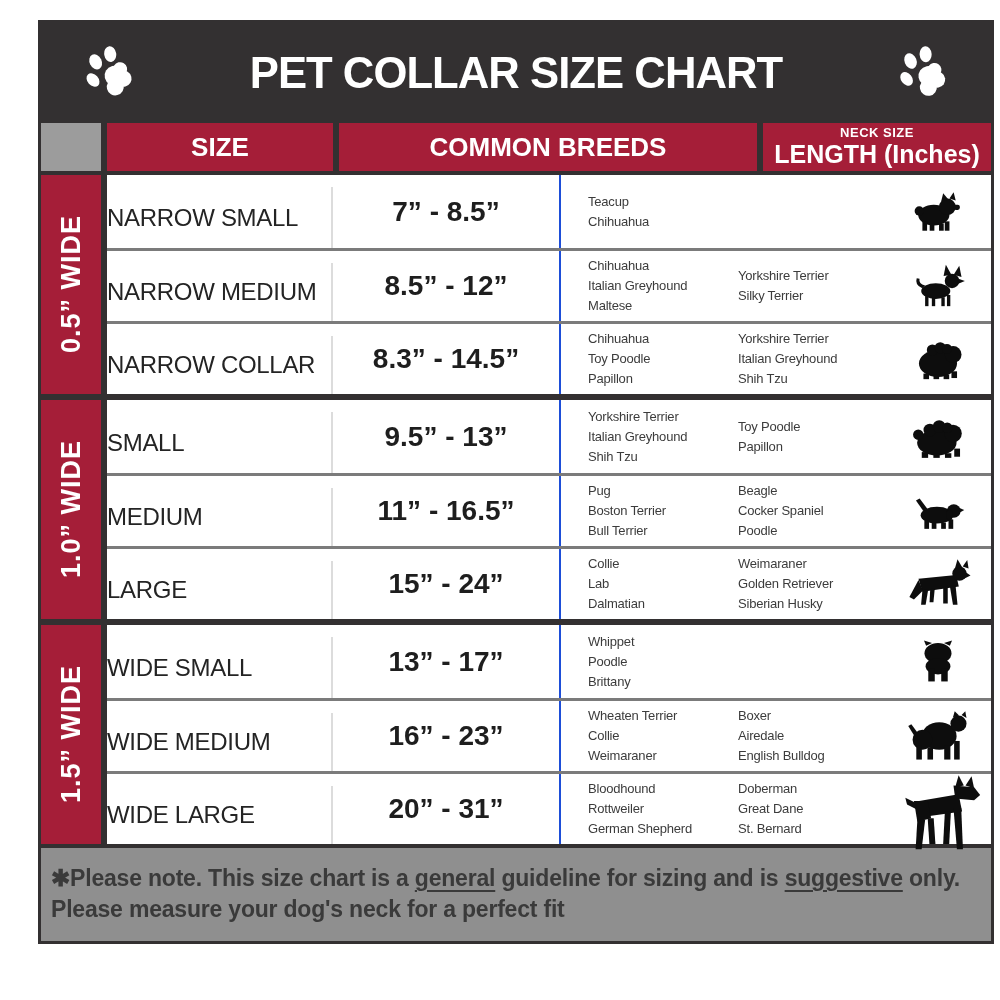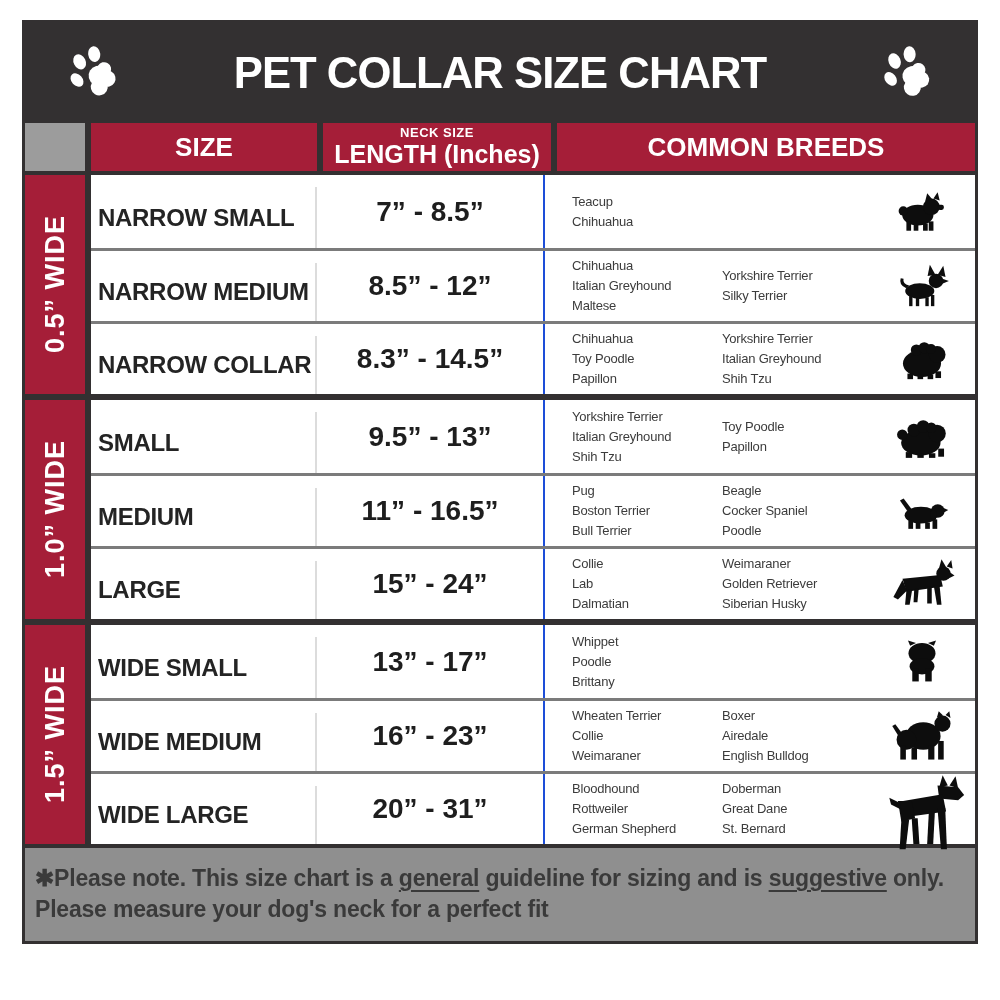--- a/index.html
+++ b/index.html
@@ -1,17 +1,17 @@
 <!DOCTYPE html>
 <html><head>
 <meta charset="utf-8">
 <style>
   * { margin:0; padding:0; box-sizing:border-box; }
   body { width:1000px; height:1000px; background:#ffffff; font-family:"Liberation Sans", sans-serif; position:relative; }
-  .frame { position:absolute; left:22px; top:20px; width:956px; background:#333031; padding:3px; }
+  .frame { position:absolute; left:38px; top:20px; width:956px; background:#333031; padding:3px; }
 
   
   .title-bar { height:100px; position:relative; display:flex; align-items:center; justify-content:space-between; padding:0 40px; }
   .title { position:absolute; left:0; right:0; text-align:center; color:#ffffff; font-size:45px; font-weight:700; letter-spacing:-1px; transform:scaleX(0.97); white-space:nowrap; }
   .paw { width:56px; height:54px; }
 
   
   .thead { display:flex; height:48px; margin-bottom:4px; }
   .th { background:#a51e38; color:#ffffff; display:flex; flex-direction:column; align-items:center; justify-content:center; font-weight:700; }
   .th-spacer { width:60px; background:#9c9c9c; }
@@ -22,22 +22,22 @@
   .th-len .big { font-size:25px; }
 
   
   .group { display:flex; }
   .group + .group { margin-top:6px; }
   .wlabel { width:60px; background:#a51e38; color:#ffffff; display:flex; align-items:center; justify-content:center; }
   .wlabel span { writing-mode:vertical-rl; transform:rotate(180deg); font-size:27px; font-weight:700; letter-spacing:1px; white-space:nowrap; }
   .rows { flex:1; margin-left:6px; background:#ffffff; display:flex; flex-direction:column; }
   .row { height:73px; display:flex; align-items:stretch; }
   .row + .row { border-top:3px solid #7b7b7b; }
-  .cell-size { width:226px; border-right:2px solid #dcdcdc; display:flex; align-items:center; padding-left:7px;
-               font-size:24px; font-weight:700; letter-spacing:-0.3px; color:#242424;margin-top:12px; }
+  .cell-size { width:226px; border-right:2px solid #dcdcdc; display:flex; align-items:center; 
+               font-size:24px; font-weight:400; letter-spacing:-0.3px; color:#242424;margin-top:12px; }
   .cell-len { width:228px; border-right:2px solid #1d4ed8; display:flex; align-items:center; justify-content:center;
               font-size:28px; font-weight:700; color:#1e1e1e; }
   .cell-breeds { flex:1; display:flex; align-items:center; padding-left:27px; position:relative; }
   .bcol { font-size:13px; line-height:20px; color:#3c3c3c; letter-spacing:-0.2px; }
   .bcol1 { width:150px; }
   .bcol2 { flex:1; }
   .icon-slot { position:absolute; right:10px; top:0; bottom:0; width:86px; display:flex; align-items:center; justify-content:center; }
   .dog { fill:#0d0d0d; }
   .icon-slot.overflow { align-items:flex-end; bottom:-14px; }
 
@@ -73,25 +73,25 @@
         <circle cx="41" cy="36" r="8"></circle>
         <circle cx="31" cy="42" r="8.5"></circle>
         <circle cx="40" cy="26" r="7"></circle>
       </g>
     </svg>
   </div>
 
   <div class="thead">
     <div class="th-spacer"></div>
     <div class="th th-size">SIZE</div>
+    <div class="th th-breeds">COMMON BREEDS</div>
     <div class="th th-len">
       <span class="small">NECK SIZE</span>
       <span class="big">LENGTH (Inches)</span>
     </div>
-    <div class="th th-breeds">COMMON BREEDS</div>
   </div>
 
   <div class="group">
     <div class="wlabel">
       <span>0.5” WIDE</span>
     </div>
     <div class="rows">
 
       <div class="row">
         <div class="cell-size">NARROW SMALL</div>

